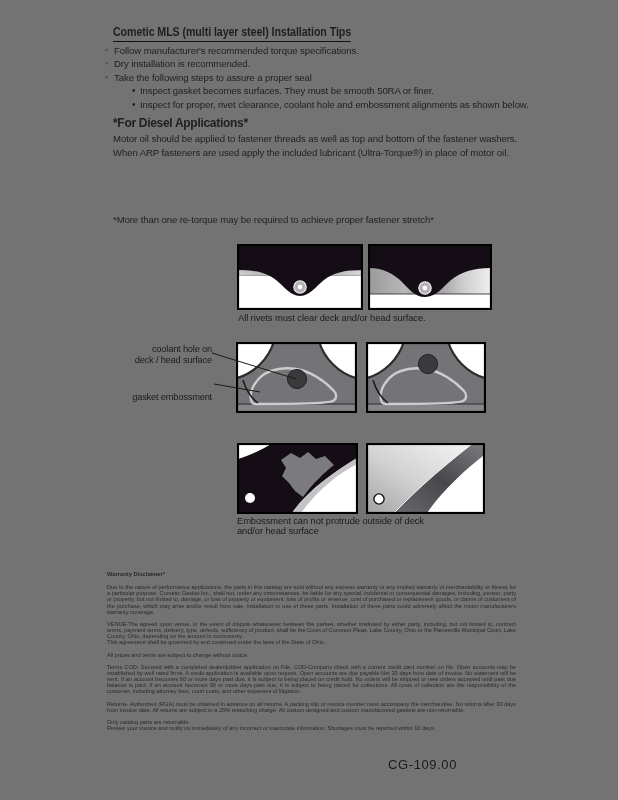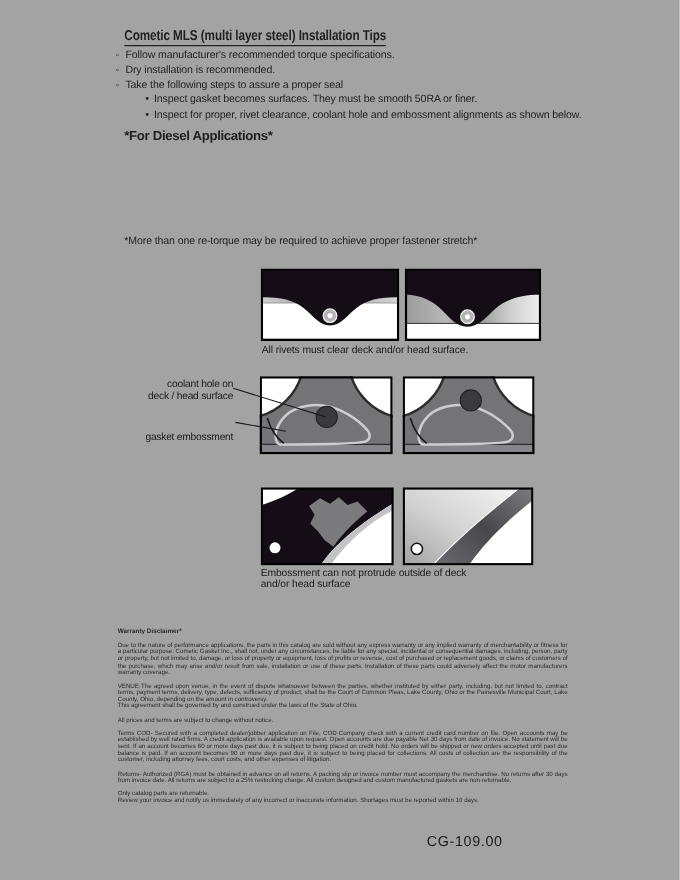--- a/index.html
+++ b/index.html
@@ -1,17 +1,17 @@
 <!DOCTYPE html>
 <html><head>
 <meta charset="utf-8">
 <style>
   html,body{margin:0;padding:0;background:#ffffff;}
   .page{
-    position:relative;width:618px;height:800px;background:#a3a3a3;overflow:hidden;
+    position:relative;width:618px;height:800px;background:#737373;overflow:hidden;
     font-family:"Liberation Sans", sans-serif;color:#1f1f1f;
   }
   .abs{position:absolute;}
 
   .title{
     left:113px;top:24px;font-size:13px;font-weight:bold;white-space:nowrap;
     border-bottom:1.6px solid #111;padding-bottom:2px;
     transform:scaleX(0.82);transform-origin:left top;letter-spacing:-0.1px;
   }
 
@@ -92,20 +92,22 @@
       <span class="b-mark">•</span>
       <span>Inspect gasket becomes surfaces.  They must be smooth 50RA or finer.</span>
     </div>
     <div class="b-row sub">
       <span class="b-mark">•</span>
       <span>Inspect for proper, rivet clearance, coolant hole and embossment alignments as shown below.</span>
     </div>
   </div>
 
   <div class="abs diesel-h">*For Diesel Applications*</div>
+  <div class="abs body-p p1">Motor oil should be applied to fastener threads as well as top and bottom of the fastener washers.
+When ARP fasteners are used apply the included lubricant (Ultra-Torque®) in place of motor oil.</div>
   <div class="abs body-p p3">*More than one re-torque may be required to achieve proper fastener stretch*</div>
 
   <div class="abs rw-label" style="left:237px;top:229px;width:126px;">RIGHT</div>
   <div class="abs rw-label" style="left:368px;top:229px;width:124px;">WRONG</div>
 
   <svg class="abs" style="left:237px;top:244px;" width="126" height="66" viewBox="0 0 126 66">
     <rect x="0" y="0" width="126" height="66" fill="#ffffff"></rect>
     <rect x="1" y="26" width="124" height="5.5" fill="url(#gBandR)" stroke="#555" stroke-width="0.4"></rect>
     <path d="M1,1 H125 V26 C107,26 96,29 87,36 C79,42 73,52 63,52 C53,52 47,42 39,36 C30,29 19,26 1,26 Z" fill="#150d15"></path>
     <circle cx="63" cy="43" r="6.2" fill="#b5b5b5" stroke="#f4f4f4" stroke-width="1.1"></circle>

